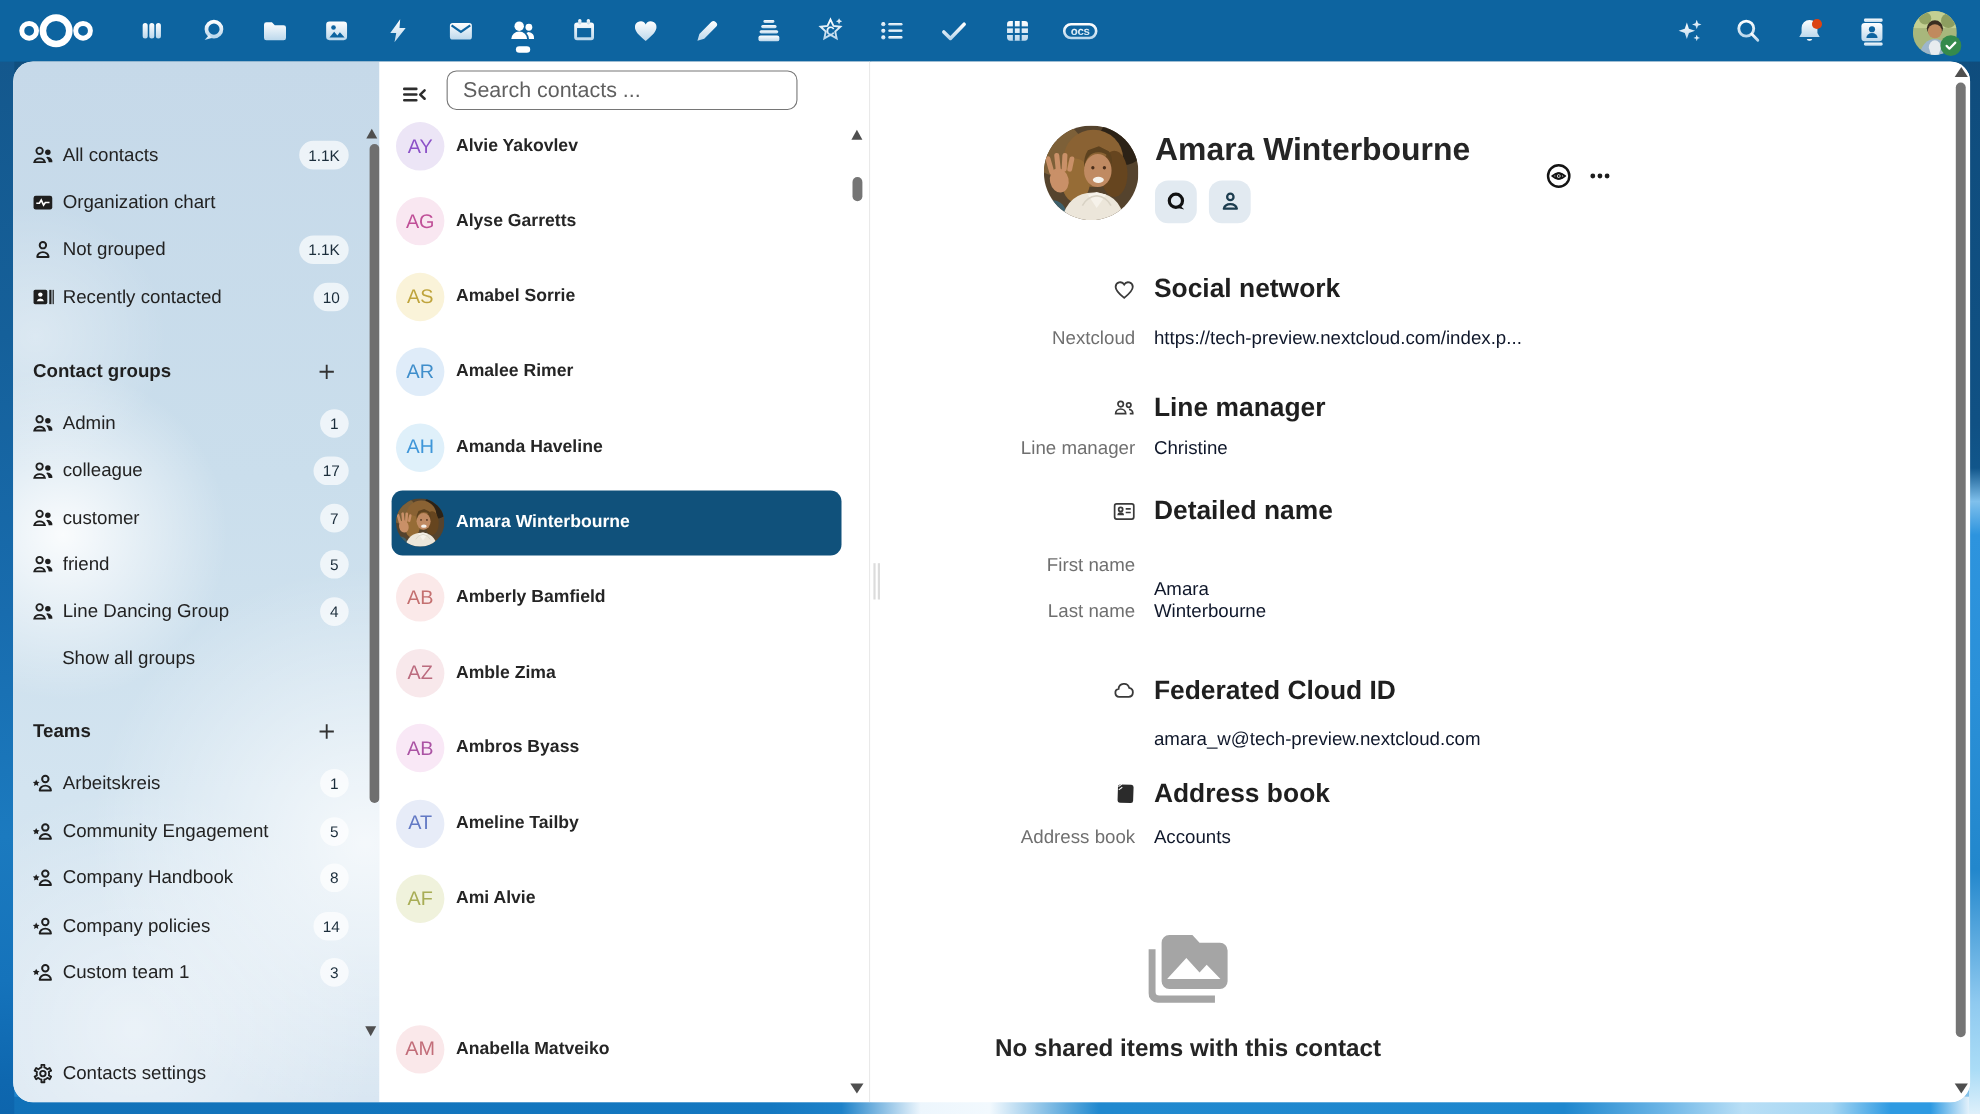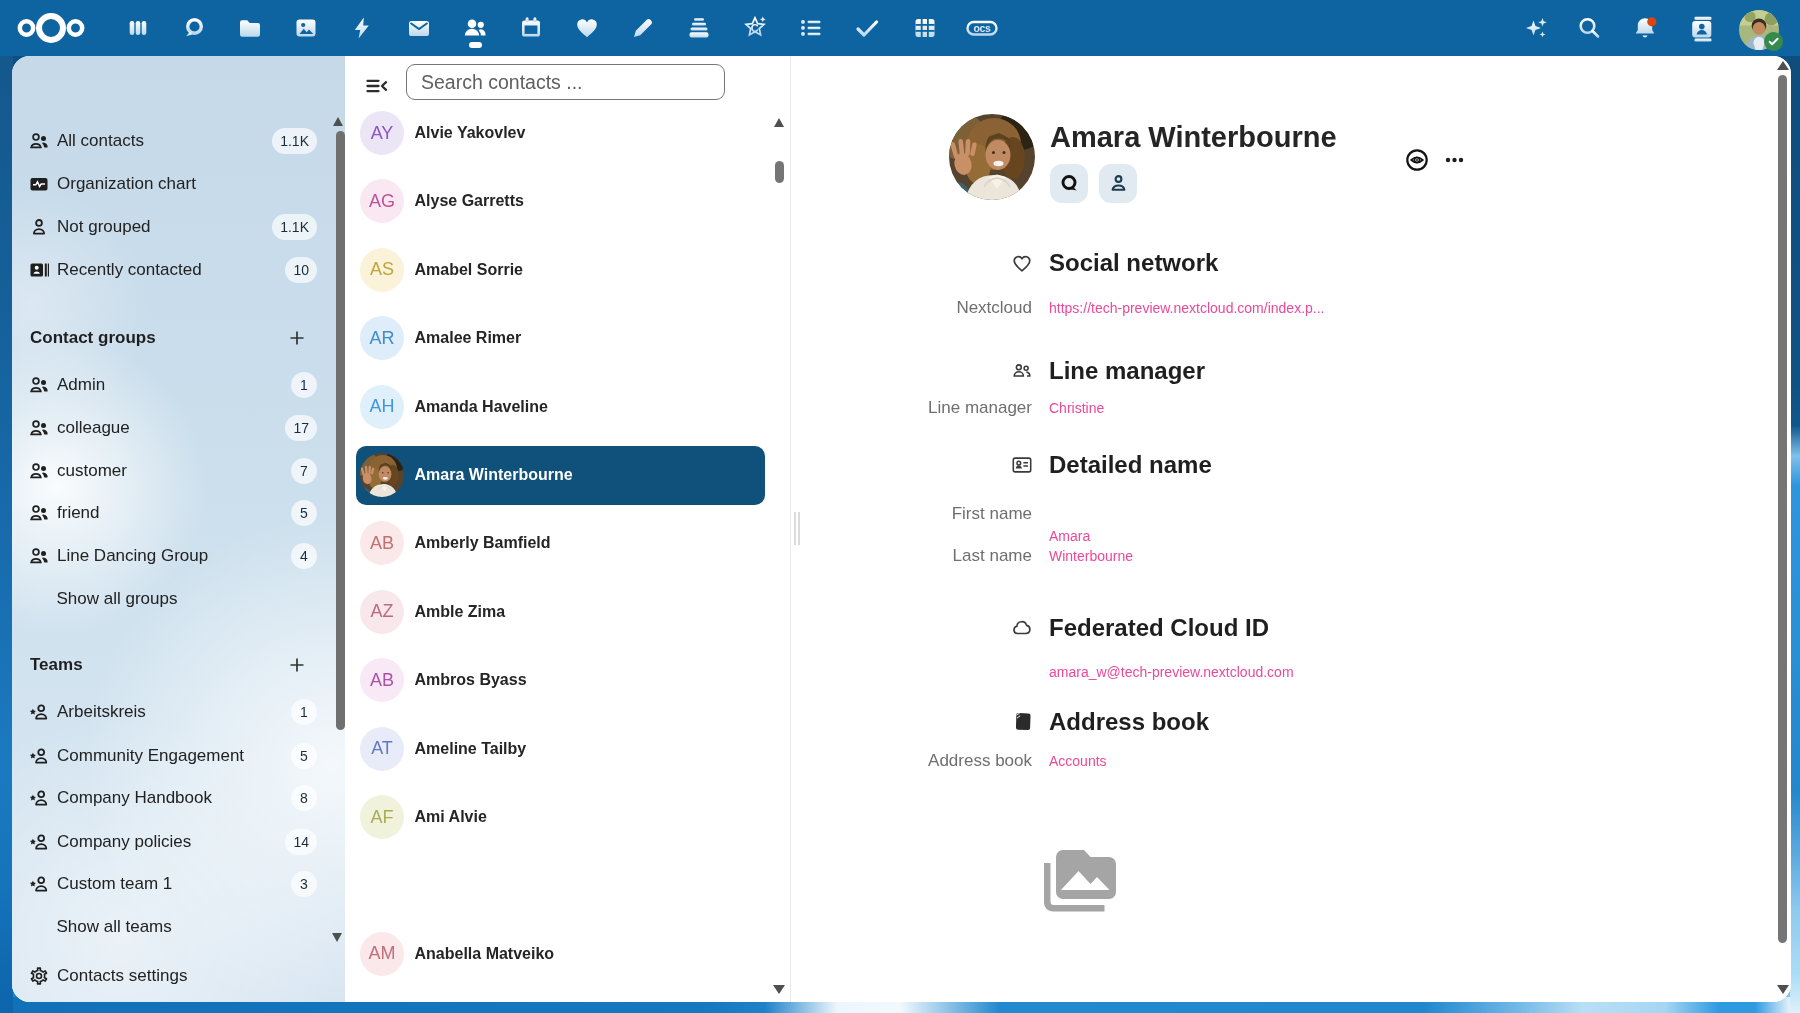--- a/index.html
+++ b/index.html
@@ -21,21 +21,21 @@
 border-radius:13px;height:26px;min-width:26px;padding:0 8px;display:flex;align-items:center;justify-content:center;
 font-size:14px;font-weight:normal;color:#1b2d3b}
 .nhead{position:absolute;left:18px;width:300px;height:42px;display:flex;align-items:center;color:#1f1f1f;font-size:17px;font-weight:bold}
 .plus{position:absolute;right:24px;top:50%;transform:translateY(-50%);width:18px;height:18px}
 #list{position:absolute;left:333px;top:0;width:446px;height:946px;background:#fff;border-right:1px solid #e9e9e9}
 .crow{position:absolute;left:11px;width:409px;height:59px;border-radius:10px;display:flex;align-items:center}
 .cav{width:44px;height:44px;border-radius:50%;margin-left:4px;margin-right:10.5px;flex:none;display:flex;align-items:center;justify-content:center;font-size:18px}
 .cname{font-size:16px;font-weight:bold;color:#252525}
 #detail{position:absolute;left:780px;top:0;width:999px;height:946px;background:#fff}
 .lab{position:absolute;width:230px;text-align:right;font-size:17px;color:#6f6f6f;transform:translateY(-50%)}
-.val{position:absolute;left:1037px;font-size:14px;color:#ec4899;transform:translateY(-50%)}
+.val{position:absolute;left:1037px;font-size:17px;color:#0f172a;transform:translateY(-50%)}
 .sect{position:absolute;left:1037px;font-size:24px;font-weight:bold;color:#1f1f1f;transform:translateY(-50%)}
 .sic{position:absolute;transform:translateY(-50%)}
 .sb{position:absolute;background:#757575;border-radius:5px}
 .tri{position:absolute;width:0;height:0}
 </style></head>
 <body>
 <div id="wall">
 <div style="position:absolute;left:0;bottom:0;width:1800px;height:16px;background:linear-gradient(90deg,#1171b8 0%,#1478c1 39%,#1e82c9 42.5%,#edf6fd 46.5%,#f2f9fe 50%,#2189cf 55.5%,#1e87ce 79%,#6cb5e6 84%,#b9dff6 88%,#a5d6f3 92.5%,#2e9ae2 95.5%,#2e9ae2 97.5%,#e8f4fc 99.5%)"></div>
 <div style="position:absolute;right:0;top:0;width:10px;height:1013px;background:linear-gradient(180deg,#0f4c7c 0%,#105184 38%,#11568b 42%,#7fc0ec 45%,#2d94de 48%,#2a90d8 62%,#2287cc 78%,#8fcaf0 90%,#aadcf6 96%,#def0fb 100%)"></div>
 <div style="position:absolute;left:0;top:0;width:13px;height:1013px;background:linear-gradient(180deg,#14568a 0%,#15609a 30%,#186cae 55%,#1b7abf 75%,#1573bb 88%,#0e67af 97%,#0d65ad 100%)"></div>
@@ -269,21 +269,20 @@
             <path d="M7.1 16.6 h10.2 a5.1 4.4 0 0 0-10.2 0 z"></path>
           </g>
         </svg>Company policies<span class="cnt">14</span></div>
 <div class="nrow" style="top:807px"><svg class="ni" viewBox="0 0 20 20">
           <path d="M3.9 6.7 l.95 1.9 2.1.3 -1.5 1.45.35 2.1 -1.9-1 -1.9 1 .35-2.1L.85 8.9l2.1-.3z" fill="#1f1f1f"></path>
           <g fill="none" stroke="#1f1f1f" stroke-width="1.8" stroke-linejoin="round">
             <circle cx="12.2" cy="6.2" r="2.9"></circle>
             <path d="M7.1 16.6 h10.2 a5.1 4.4 0 0 0-10.2 0 z"></path>
           </g>
         </svg>Custom team 1<span class="cnt">3</span></div>
-<div class="nrow" style="top:850px;padding-left:36.5px">Show all teams</div>
 <div class="nrow" style="top:899px"><svg class="ni" viewBox="0 0 24 24" fill="none" stroke="#1f1f1f">
           <path d="M8.60 6.11 L10.47 5.37 L10.33 2.55 L13.67 2.55 L13.53 5.37 L15.40 6.11 L15.40 6.11 L16.97 7.36 L19.35 5.83 L21.02 8.72 L18.50 10.01 L18.80 12.00 L18.80 12.00 L18.50 13.99 L21.02 15.28 L19.35 18.17 L16.97 16.64 L15.40 17.89 L15.40 17.89 L13.53 18.63 L13.67 21.45 L10.33 21.45 L10.47 18.63 L8.60 17.89 L8.60 17.89 L7.03 16.64 L4.65 18.17 L2.98 15.28 L5.50 13.99 L5.20 12.00 L5.20 12.00 L5.50 10.01 L2.98 8.72 L4.65 5.83 L7.03 7.36 L8.60 6.11 Z" stroke-width="2" stroke-linejoin="round"></path>
           <circle cx="12" cy="12" r="3" stroke-width="2"></circle>
         </svg>Contacts settings</div>
 <div class="tri" style="left:321px;top:61px;border-left:5.5px solid transparent;border-right:5.5px solid transparent;border-bottom:9px solid #4f4f4f"></div>
 <div class="sb" style="left:323.5px;top:75px;width:9px;height:599px;background:#6f6f6f"></div>
 <div class="tri" style="left:320px;top:877px;border-left:5.5px solid transparent;border-right:5.5px solid transparent;border-top:9px solid #4f4f4f"></div>
     </div>
 <div id="list">
       <svg style="position:absolute;left:20px;top:18px" width="24" height="24" viewBox="0 0 24 24" fill="none" stroke="#2d2d2d" stroke-width="2.3" stroke-linecap="round">
@@ -455,19 +454,20 @@
 <div class="lab" style="left:10px;top:499.5px">Last name</div>
 <div class="val" style="left:257px;top:499.5px">Winterbourne</div>
 <div class="val" style="left:257px;top:615.5px">amara_w@tech-preview.nextcloud.com</div>
 <div class="lab" style="left:10px;top:704.5px">Address book</div>
 <div class="val" style="left:257px;top:704.5px">Accounts</div>
 <svg style="position:absolute;left:252px;top:794px" width="73" height="62" viewBox="0 0 73 62">
 <path d="M0 13 h6.5 v38.5 a3.5 3.5 0 0 0 3.5 3.5 h50.5 v6.5 H8.5 A8.5 8.5 0 0 1 0 53 z" fill="#a5a5a5"></path>
 <path d="M12 7 a7 7 0 0 1 7-7 h21 l6.5 7 H65 a7 7 0 0 1 7 7 v28 a7 7 0 0 1-7 7 H19 a7 7 0 0 1-7-7 z" fill="#a5a5a5"></path>
 <path d="M17 40 L34.5 21 L46.5 34 L53 27 L65.5 40 z" fill="#fff"></path>
 </svg>
+<div style="position:absolute;left:288px;top:896.8px;transform:translate(-50%,-50%);font-size:22px;font-weight:bold;color:#252525;white-space:nowrap">No shared items with this contact</div>
 <div style="position:absolute;left:1.5px;top:456px;width:2px;height:33px;background:#dcdcdc"></div>
 <div style="position:absolute;left:5.5px;top:456px;width:2px;height:33px;background:#dcdcdc"></div>
 <div class="tri" style="left:985px;top:5px;border-left:6px solid transparent;border-right:6px solid transparent;border-bottom:9px solid #4f4f4f"></div>
 <div class="sb" style="left:986px;top:19px;width:9px;height:868px"></div>
 <div class="tri" style="left:985px;top:929px;border-left:6px solid transparent;border-right:6px solid transparent;border-top:9px solid #4f4f4f"></div>
     </div>
 </div>
 
 </body></html>

